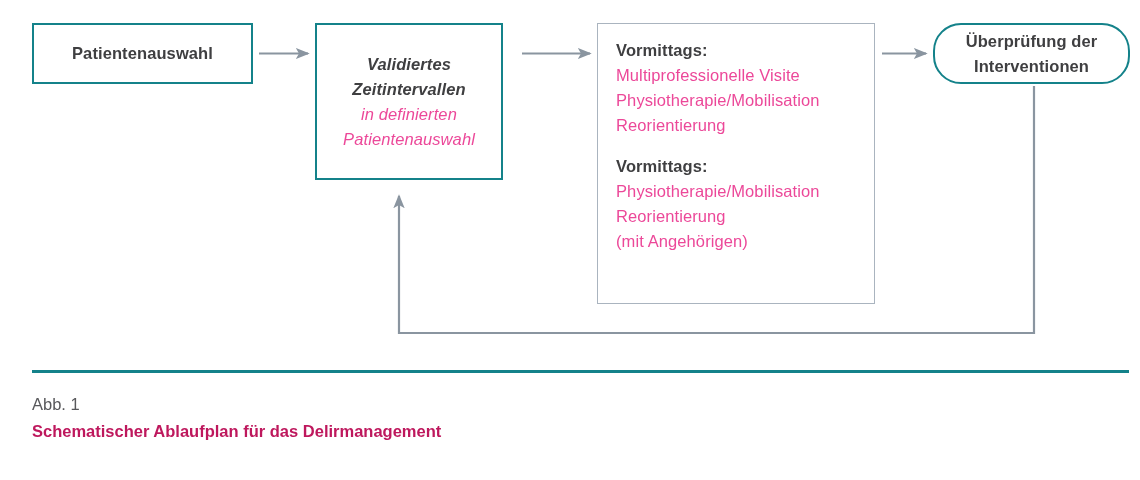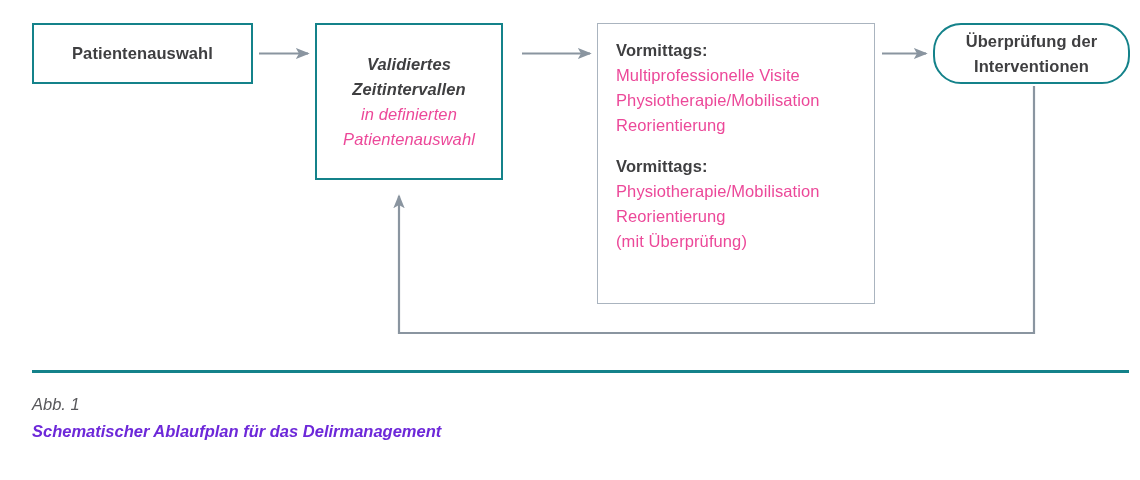--- a/index.html
+++ b/index.html
@@ -106,29 +106,28 @@
     top: 370px;
     width: 1097px;
     height: 3px;
     background: #14828a;
   }
   #caption-block {
     position: absolute;
     left: 20px;
     top: 393px;
     width: 1100px;
-    font-style: italic;
   }
   #caption-figno {
     color: #58585b;
     font-size: 16.5px;
     line-height: 22px;
   }
   #caption-title {
-    color: #6d28d9;
+    color: #be185d;
     font-size: 16.5px;
     font-weight: bold;
     line-height: 24px;
     margin-top: 4px;
   }
 </style>
 </head>
 <body>
 
 <div id="diagram-canvas">
@@ -170,21 +169,21 @@
 
   <div id="node-tagesablauf" class="node node-plain node-left">
     <span class="ln bold">Vormittags:</span>
     <span class="ln">Multiprofessionelle Visite</span>
     <span class="ln">Physiotherapie/Mobilisation</span>
     <span class="ln">Reorientierung</span>
     <span class="ln spacer"></span>
     <span class="ln bold">Vormittags:</span>
     <span class="ln">Physiotherapie/Mobilisation</span>
     <span class="ln">Reorientierung</span>
-    <span class="ln">(mit Überprüfung)</span>
+    <span class="ln">(mit Angehörigen)</span>
   </div>
 
   <div id="node-ueberpruefung" class="node node-accent node-center">
     <span class="ln bold">Überprüfung der</span>
     <span class="ln bold">Interventionen</span>
   </div>
 
   <div id="caption-rule"></div>
   <div id="caption-block">
     <div id="caption-figno">Abb. 1</div>

